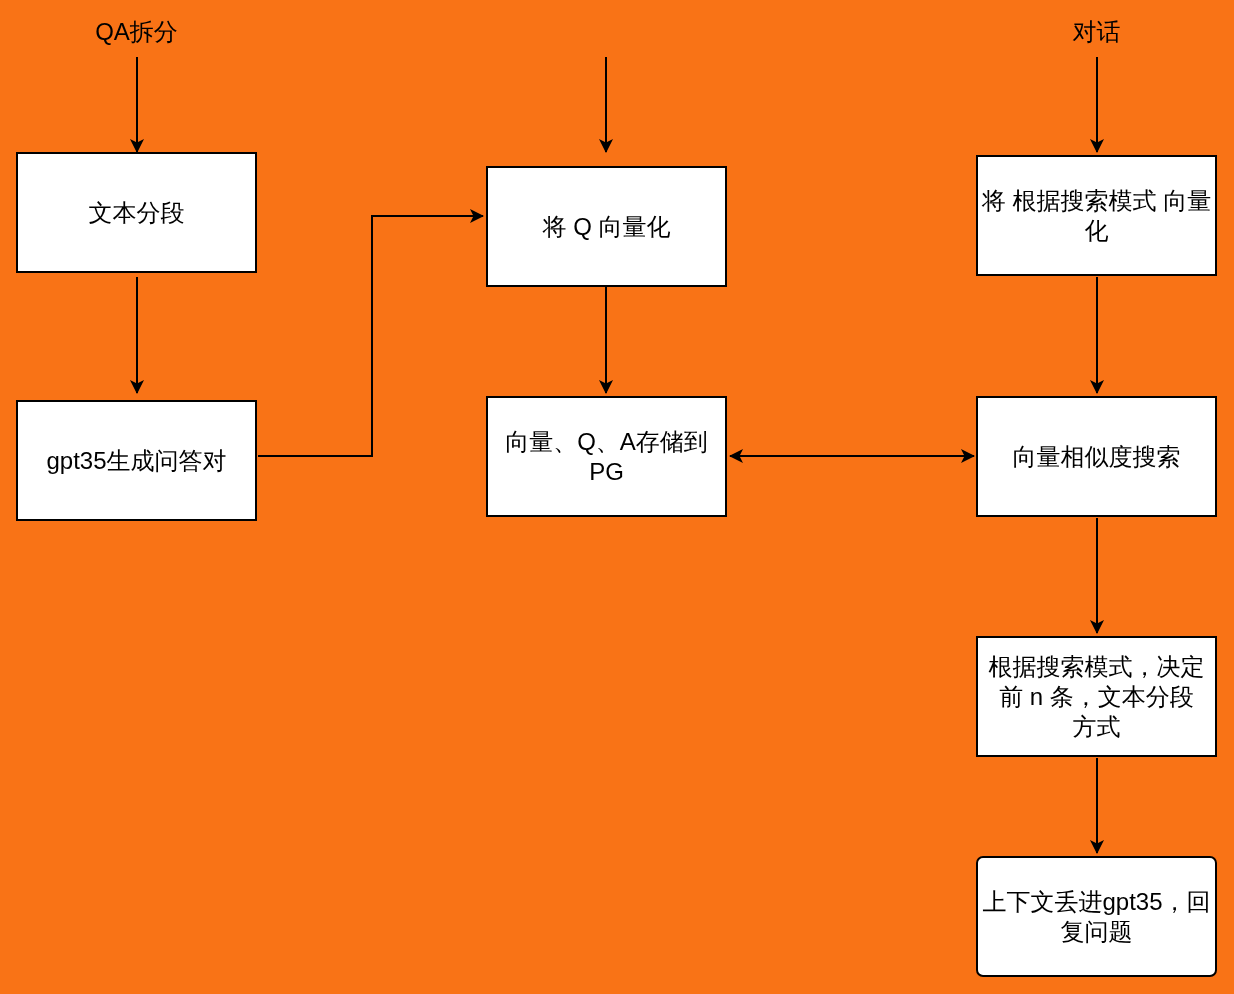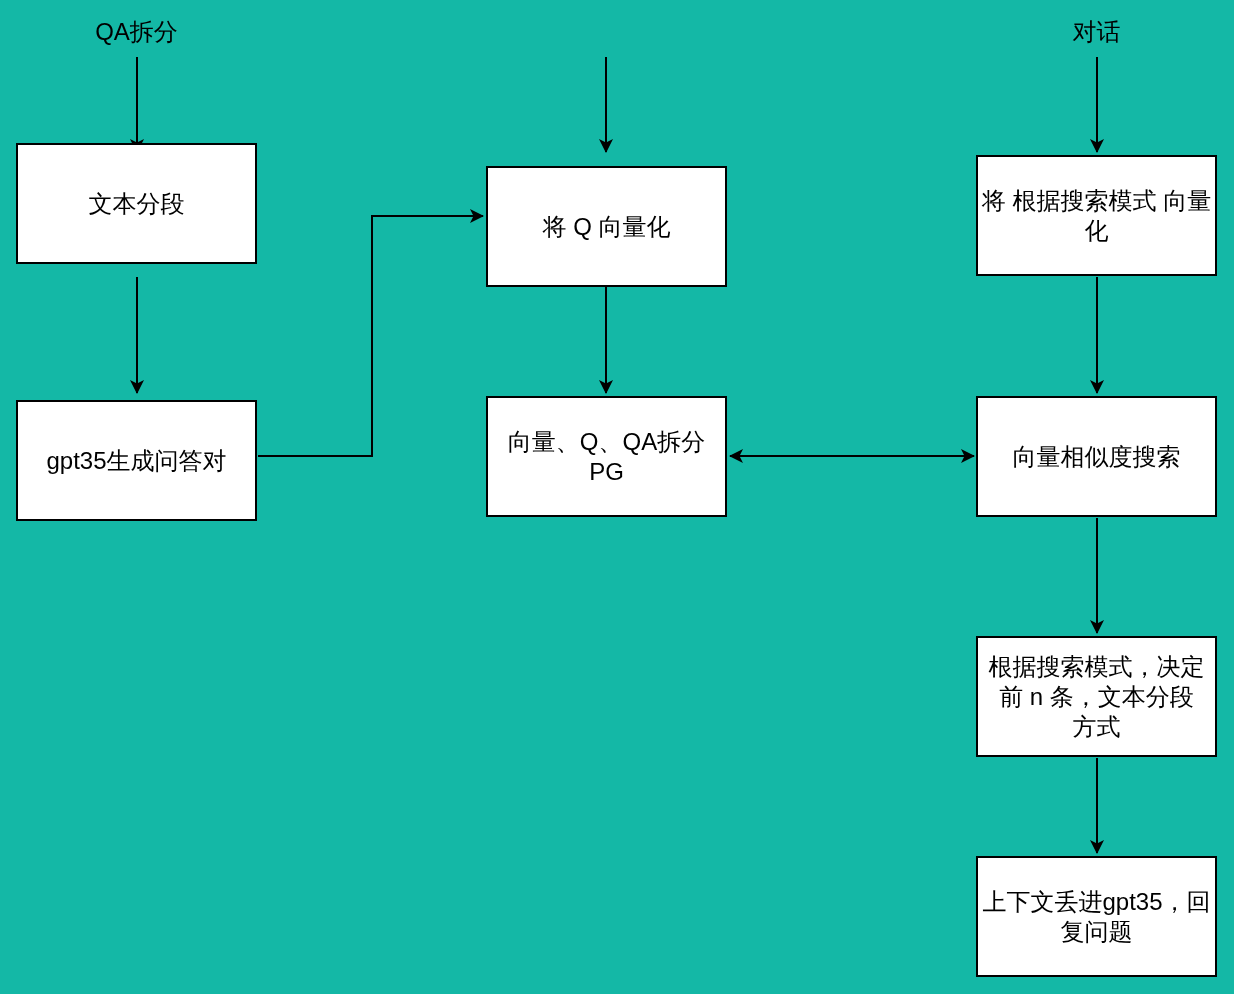--- a/index.html
+++ b/index.html
@@ -4,21 +4,21 @@
 <style>
   html, body {
     margin: 0;
     padding: 0;
     background: #ffffff;
   }
   .canvas {
     position: relative;
     width: 1234px;
     height: 994px;
-    background: #14b8a6;
+    background: #f97316;
     font-family: "Liberation Sans", "DejaVu Sans", sans-serif;
     color: #000000;
     overflow: hidden;
   }
   .edges {
     position: absolute;
     left: 0;
     top: 0;
     width: 1234px;
     height: 994px;
@@ -79,45 +79,45 @@
     <path d="M1097,277 L1097,393" fill="none" stroke="#000000" stroke-width="2" marker-end="url(#arrow)"></path>
 
     <path d="M1097,518 L1097,633" fill="none" stroke="#000000" stroke-width="2" marker-end="url(#arrow)"></path>
 
     <path d="M1097,758 L1097,853" fill="none" stroke="#000000" stroke-width="2" marker-end="url(#arrow)"></path>
   </svg>
 
   <div class="floating-label" style="left:16px">QA拆分</div>
   <div class="floating-label" style="left:976px">对话</div>
 
-  <div class="node" style="left:16px; top:143px;">
+  <div class="node" style="left:16px; top:152px;">
     <span>文本分段</span>
   </div>
   <div class="node" style="left:16px; top:400px;">
     <span>gpt35生成问答对</span>
   </div>
 
   <div class="node" style="left:486px; top:155px;margin-top:11px;">
     <span>将 Q 向量化</span>
   </div>
   <div class="node" style="left:486px; top:396px;">
-    <span>向量、Q、QA拆分
+    <span>向量、Q、A存储到
 PG</span>
   </div>
 
   <div class="node" style="left:976px; top:155px;">
     <span>将 根据搜索模式 向量
 化</span>
   </div>
   <div class="node" style="left:976px; top:396px;align-items:center;">
     <span>向量相似度搜索</span>
   </div>
   <div class="node" style="left:976px; top:636px;">
     <span>根据搜索模式，决定
 前 n 条，文本分段
 方式</span>
   </div>
-  <div class="node" style="left:976px; top:856px;">
+  <div class="node" style="left:976px; top:856px;border-radius:7px;">
     <span>上下文丢进gpt35，回
 复问题</span>
   </div>
 
 </div>
 
 </body></html>

